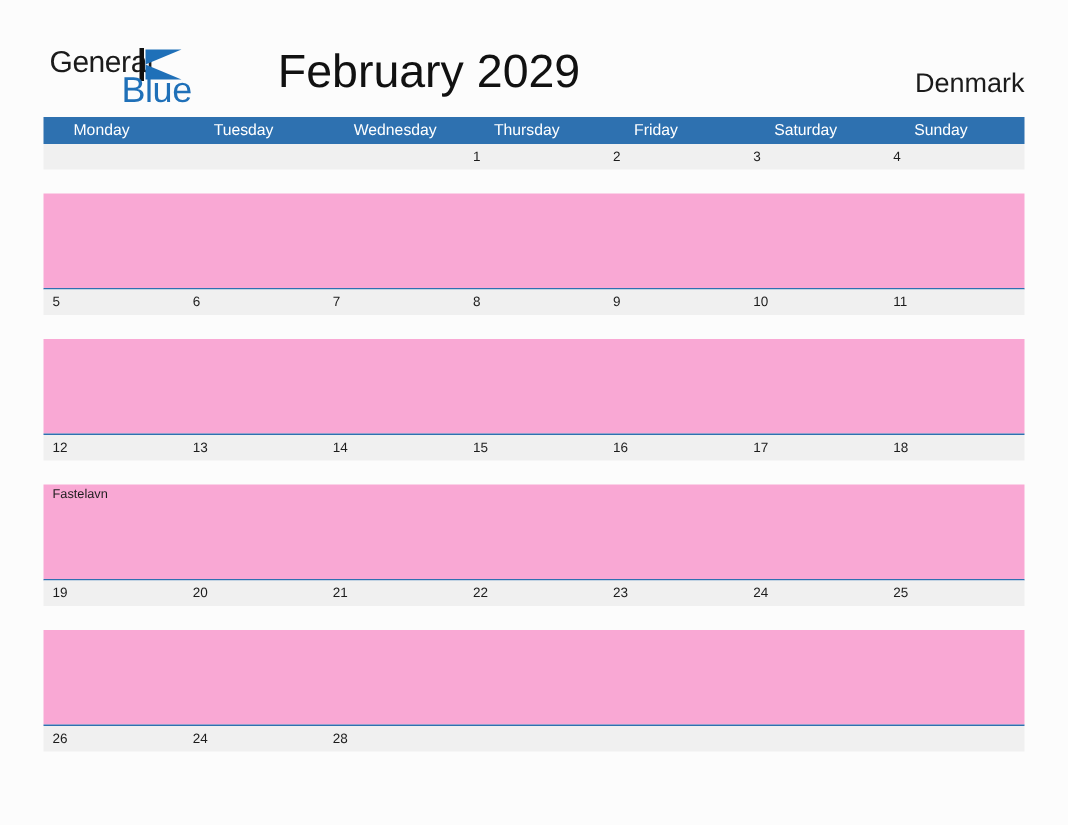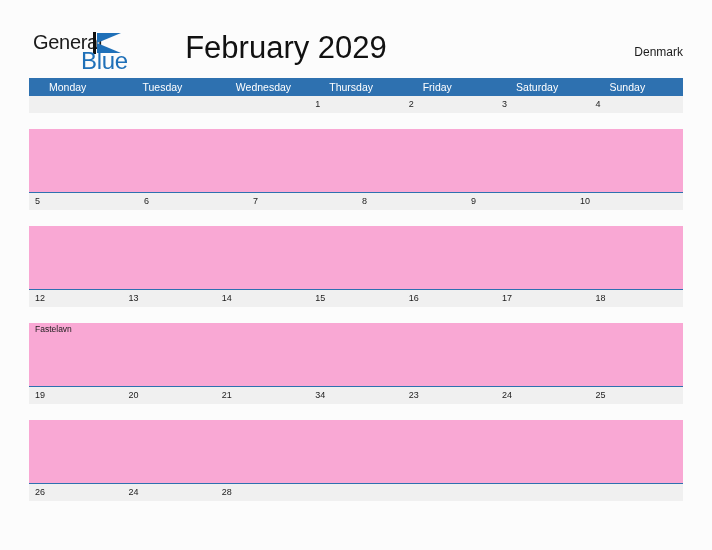--- a/index.html
+++ b/index.html
@@ -85,21 +85,21 @@
     font-size: 31px;
     color: #111111;
     letter-spacing: 0px;
     font-family: "Liberation Sans", sans-serif;
   }
 
   .country {
     position: absolute;
     right: 29px;
     top: 45px;
-    font-size: 12px;
+    font-size: 18px;
     color: #1b1b1b;
     text-align: center;
   }
 
   
   .calendar {
     position: absolute;
     left: 29px;
     top: 78px;
     width: 654px;
@@ -233,20 +233,21 @@
     </div>
 
     <div class="week-row">
       <div class="date-band">
         <div class="date-cell">5</div>
         <div class="date-cell">6</div>
         <div class="date-cell">7</div>
         <div class="date-cell">8</div>
         <div class="date-cell">9</div>
         <div class="date-cell">10</div>
+        <div class="date-cell">11</div>
       </div>
       <div class="event-band">
         <div class="event-cell">
             <span class="event-text"></span>
           </div>
         <div class="event-cell">
             <span class="event-text"></span>
           </div>
         <div class="event-cell">
             <span class="event-text"></span>
@@ -299,21 +300,21 @@
             <span class="event-text"></span>
           </div>
       </div>
     </div>
 
     <div class="week-row">
       <div class="date-band">
         <div class="date-cell">19</div>
         <div class="date-cell">20</div>
         <div class="date-cell">21</div>
-        <div class="date-cell">34</div>
+        <div class="date-cell">22</div>
         <div class="date-cell">23</div>
         <div class="date-cell">24</div>
         <div class="date-cell">25</div>
       </div>
       <div class="event-band">
         <div class="event-cell">
             <span class="event-text"></span>
           </div>
         <div class="event-cell">
             <span class="event-text"></span>

